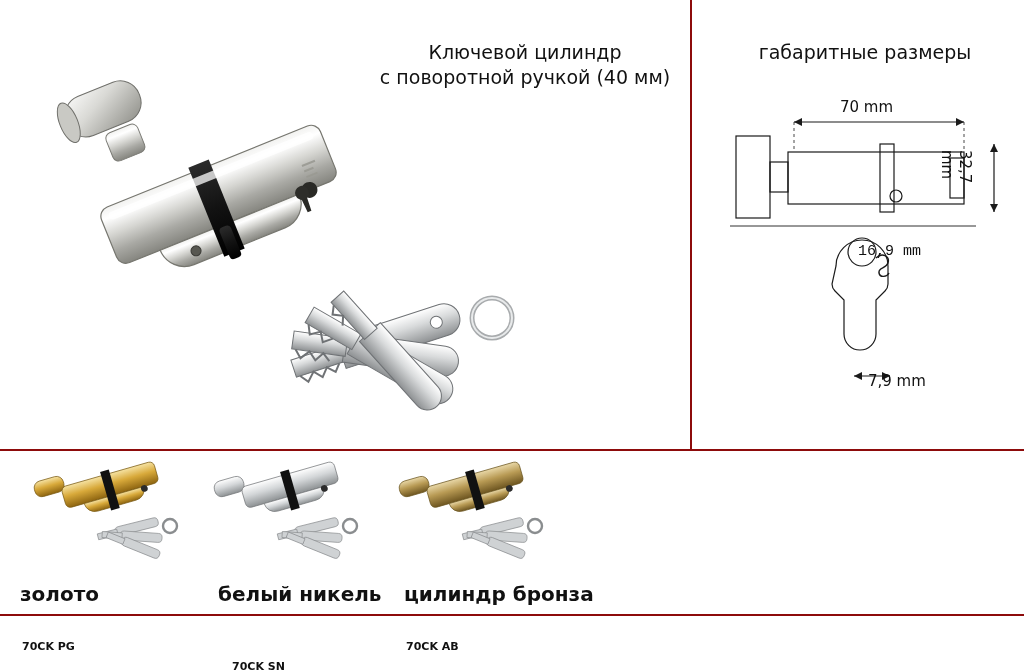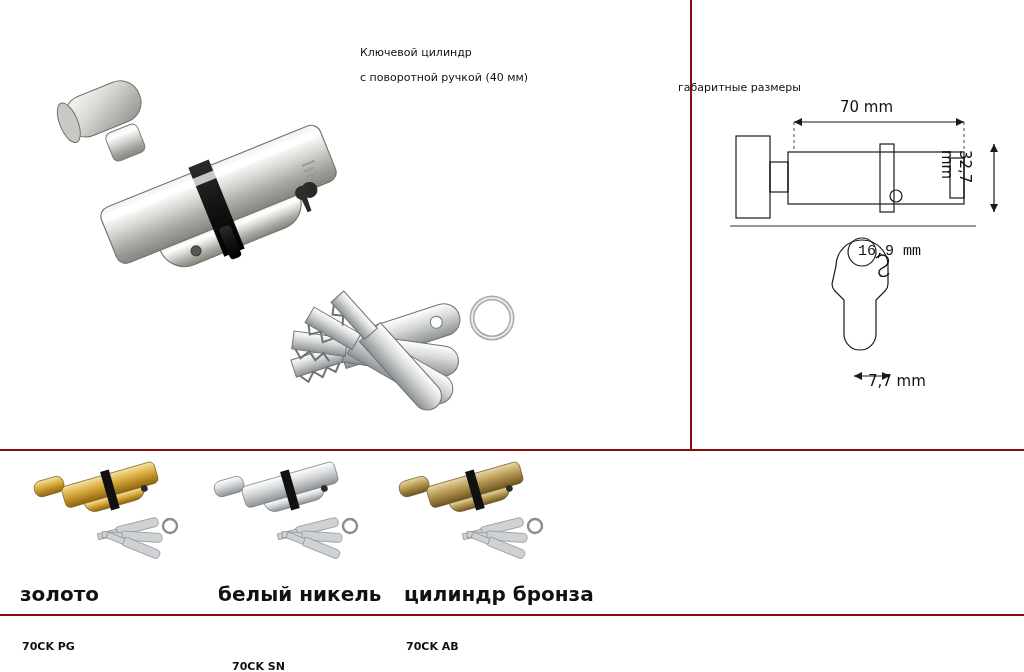--- a/index.html
+++ b/index.html
@@ -1,21 +1,21 @@
 <!DOCTYPE html>
 <html><head>
 <meta charset="utf-8">
 <style>
   html,body{margin:0;padding:0;background:#fff;}
   body{width:1024px;height:672px;position:relative;overflow:hidden;
        font-family:"DejaVu Sans","Liberation Sans",sans-serif;color:#1a1a1a;}
 
   
   .abs{position:absolute;}
-  .title{font-size:11px;line-height:25px;text-align:left;color:#111;}
+  .title{font-size:19px;line-height:25px;text-align:center;color:#111;}
   .dimtxt{font-size:15px;color:#111;}
 
   
   #v-sep{left:690px;top:0;width:2px;height:451px;background:#8d0b0b;}
   #h-sep{left:0;top:449px;width:1024px;height:2px;background:#8d0b0b;}
   #h-sep2{left:0;top:614px;width:1024px;height:2px;background:#8d0b0b;}
 
   
   #mainLock{left:50px;top:78px;width:340px;height:200px;}
 
@@ -37,21 +37,21 @@
 
 <div class="abs" id="v-sep"></div>
 <div class="abs" id="h-sep"></div>
 <div class="abs" id="h-sep2"></div>
 
 <div class="abs title" style="left:360px;top:40px;width:330px;">
   <div>Ключевой цилиндр</div>
   <div>с поворотной ручкой (40 мм)</div>
 </div>
 
-<div class="abs title" style="left:678px;top:40px;width:310px;margin-top:35px;">габаритные размеры</div>
+<div class="abs title" style="left:710px;top:40px;width:310px;">габаритные размеры</div>
 
 <div class="abs" id="mainLock">
 <svg width="340" height="210" viewBox="0 0 340 210">
   <defs>
     <linearGradient id="gBody" x1="0" y1="0" x2="0" y2="1">
       <stop offset="0%" stop-color="#f2f2f0"></stop>
       <stop offset="18%" stop-color="#ffffff"></stop>
       <stop offset="45%" stop-color="#d6d6d2"></stop>
       <stop offset="72%" stop-color="#a9a9a4"></stop>
       <stop offset="100%" stop-color="#85857f"></stop>
@@ -184,21 +184,21 @@
   </g>
 </svg>
 </div>
 
 <div class="abs dimtxt" style="left:840px;top:98px;text-align:right;">70 mm</div>
 
 <div class="abs dimtxt" style="left:974px;top:150px;width:20px;transform:rotate(90deg);transform-origin:left top;">32,7 mm</div>
 
 <div class="abs dimtxt" style="left:858px;top:243px;font-family:Liberation Mono, monospace;">16,9 mm</div>
 
-<div class="abs dimtxt" style="left:868px;top:372px;">7,7 mm</div>
+<div class="abs dimtxt" style="left:868px;top:372px;">7,9 mm</div>
 
 <div class="variant" style="left:20px;">
 <svg width="200" height="120" viewBox="0 0 200 120">
   <defs>
     <linearGradient id="v1" x1="0" y1="0" x2="0" y2="1">
       <stop offset="0%" stop-color="#f6e3a4"></stop>
           <stop offset="45%" stop-color="#d8a93a"></stop>
       <stop offset="100%" stop-color="#8d6410"></stop>
     </linearGradient>
   </defs>

